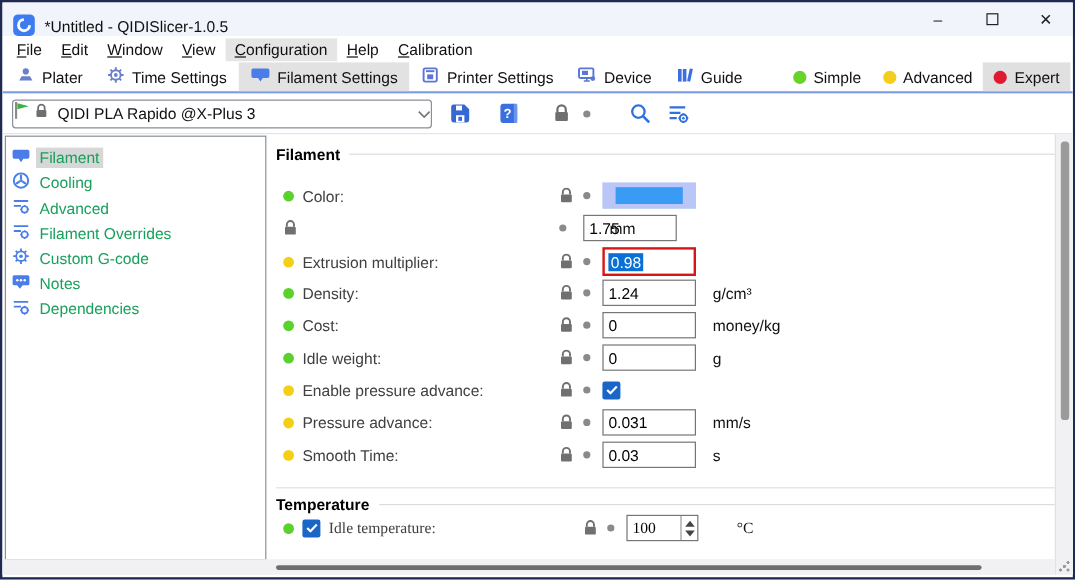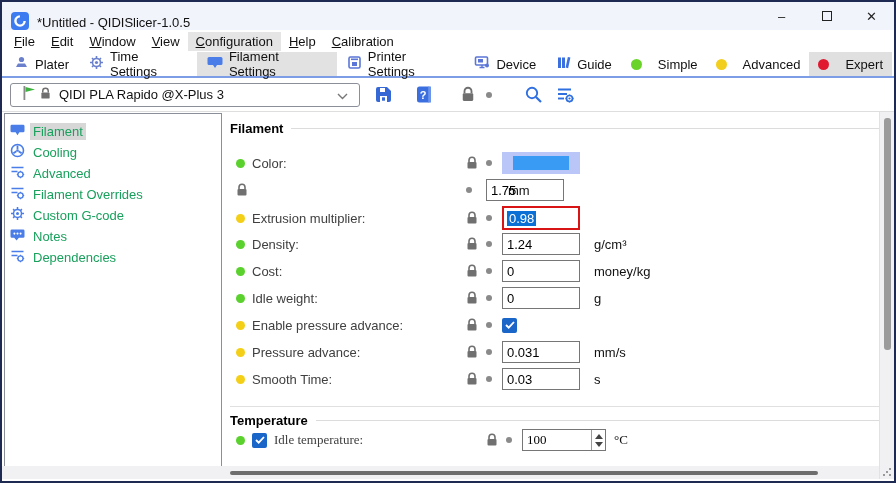--- a/index.html
+++ b/index.html
@@ -19,27 +19,27 @@
   .maxglyph { width:10px; height:10px; border:1px solid #222; }
   
   .menubar { height:22px; background:#fff; display:flex; align-items:center; padding-left:4px; font-size:13px; color:#111; }
   .menuitem { padding:2px 8px;text-align:right; }
   .menuitem.hl { background:#e5e5e5; }
   
   .tabbar { height:26px; background:#fff; border-bottom:2px solid #7d9ee6; display:flex; align-items:stretch; padding-left:2px; font-size:13px; color:#111; }
   .tab { display:flex; align-items:center; gap:6px; padding:0 10px; }
   .tab.active { background:#e2e2e2; }
   .modes { margin-left:auto; display:flex; align-items:stretch; margin-right:2px; }
-  .mode { display:flex; align-items:center; gap:16px; padding:0 9px; }
+  .mode { display:flex; align-items:center; gap:6px; padding:0 9px; }
   .mode.active { background:#e0e0e0; font-weight:normal; }
   .modedot { width:11px; height:11px; border-radius:50%; }
   .modedot.green{ background:#6ad32a; } .modedot.yellow{ background:#f2cf1d; } .modedot.red{ background:#e01931; }
   
   .toolbar { height:34px; background:#fff; display:flex; align-items:center; padding-left:8px; border-bottom:1px solid #dedede; }
-  .combo { width:350px; height:24px; border:1px solid #8a8f98; border-radius:3px; background:#fff; display:flex; align-items:center; padding:0 11px; gap:4px; }
+  .combo { width:350px; height:24px; border:1px solid #8a8f98; border-radius:3px; background:#fff; display:flex; align-items:center; padding:0 0; gap:4px; }
   .combotext { font-size:13px; color:#111; flex:1; margin-left:4px; white-space:nowrap; overflow:hidden; }
   .chev { color:#777; }
   .tbicon { display:flex; align-items:center; justify-content:center; }
   .graydot { width:6px; height:6px; border-radius:50%; background:#8a8a8a; }
   
   .content { position:relative; height:367px; background:#fff; }
   .sidebar { position:absolute; left:2px; top:1px; width:218px; height:354px; border:1px solid #8a8f99; background:#fff; padding-top:6px; }
   .sbitem { height:20px; display:flex; align-items:center; gap:5px; padding-left:5px; margin:1px 0; font-size:13px; color:#18a05c; }
   .sbitem .sblabel { padding:1px 3px; }
   .sbitem.active .sblabel { background:#d7d7d7; }
@@ -56,21 +56,21 @@
   .flabel { font-size:13px; color:#404040; white-space:nowrap; }
   .lockcell, .rdotcell { display:flex; align-items:center; }
   .rdot { width:6px; height:6px; border-radius:50%; background:#8a8a8a; }
   .finput { width:78px; height:22px; border:1px solid #767676; background:#fff; font-family:"Liberation Sans",sans-serif; font-size:13px; padding:0 4px; color:#000; }
   .unit { font-size:13px; color:#111; margin-left:6px; white-space:nowrap; }
   .swatch { width:78px; height:22px; background:#b9c6f7; border:none; display:flex; align-items:center; justify-content:center; }
   .swatchbar { width:56px; height:14px; background:#3a9bf4; }
   .focusbox { width:78px; height:24px; border:2px solid #d81414; background:#fff; display:flex; align-items:center; padding:0 3px; }
   .selval { background:#0a70d6; color:#fff; font-size:13px; padding:0 2px; }
   .checkbox { width:15px; height:15px; background:#1a66c8; border-radius:2px; display:flex; align-items:center; justify-content:center; }
-  .spinbox { width:84px; height:22px; border:1px solid #767676; background:#fff; display:flex; align-items:stretch; }
+  .spinbox { width:60px; height:22px; border:1px solid #767676; background:#fff; display:flex; align-items:stretch; }
   .spinval { flex:1; font-size:13px; padding:2px 4px; color:#000; }
   .spinner { width:14px; border-left:1px solid #9a9a9a; display:flex; flex-direction:column; align-items:center; justify-content:center; gap:3px; }
   .arr-up { width:0; height:0; border-left:4px solid transparent; border-right:4px solid transparent; border-bottom:5px solid #444; }
   .arr-dn { width:0; height:0; border-left:4px solid transparent; border-right:4px solid transparent; border-top:5px solid #444; }
   
   .vscroll { position:absolute; right:0; top:0; width:15px; height:367px; background:#f1f1f3; border-left:1px solid #e2e2e2; }
   .vthumb { position:absolute; left:4px; top:6px; width:7px; height:232px; background:#9b9b9b; border-radius:3px; }
   .hscroll { position:absolute; left:0; right:15px; bottom:0; height:13px; background:#f1f1f3; }
   .hthumb { position:absolute; left:228px; top:5px; width:588px; height:4px; background:#6e6e6e; border-radius:2px; }
   .grip { position:absolute; right:2px; bottom:2px; width:10px; height:10px;

